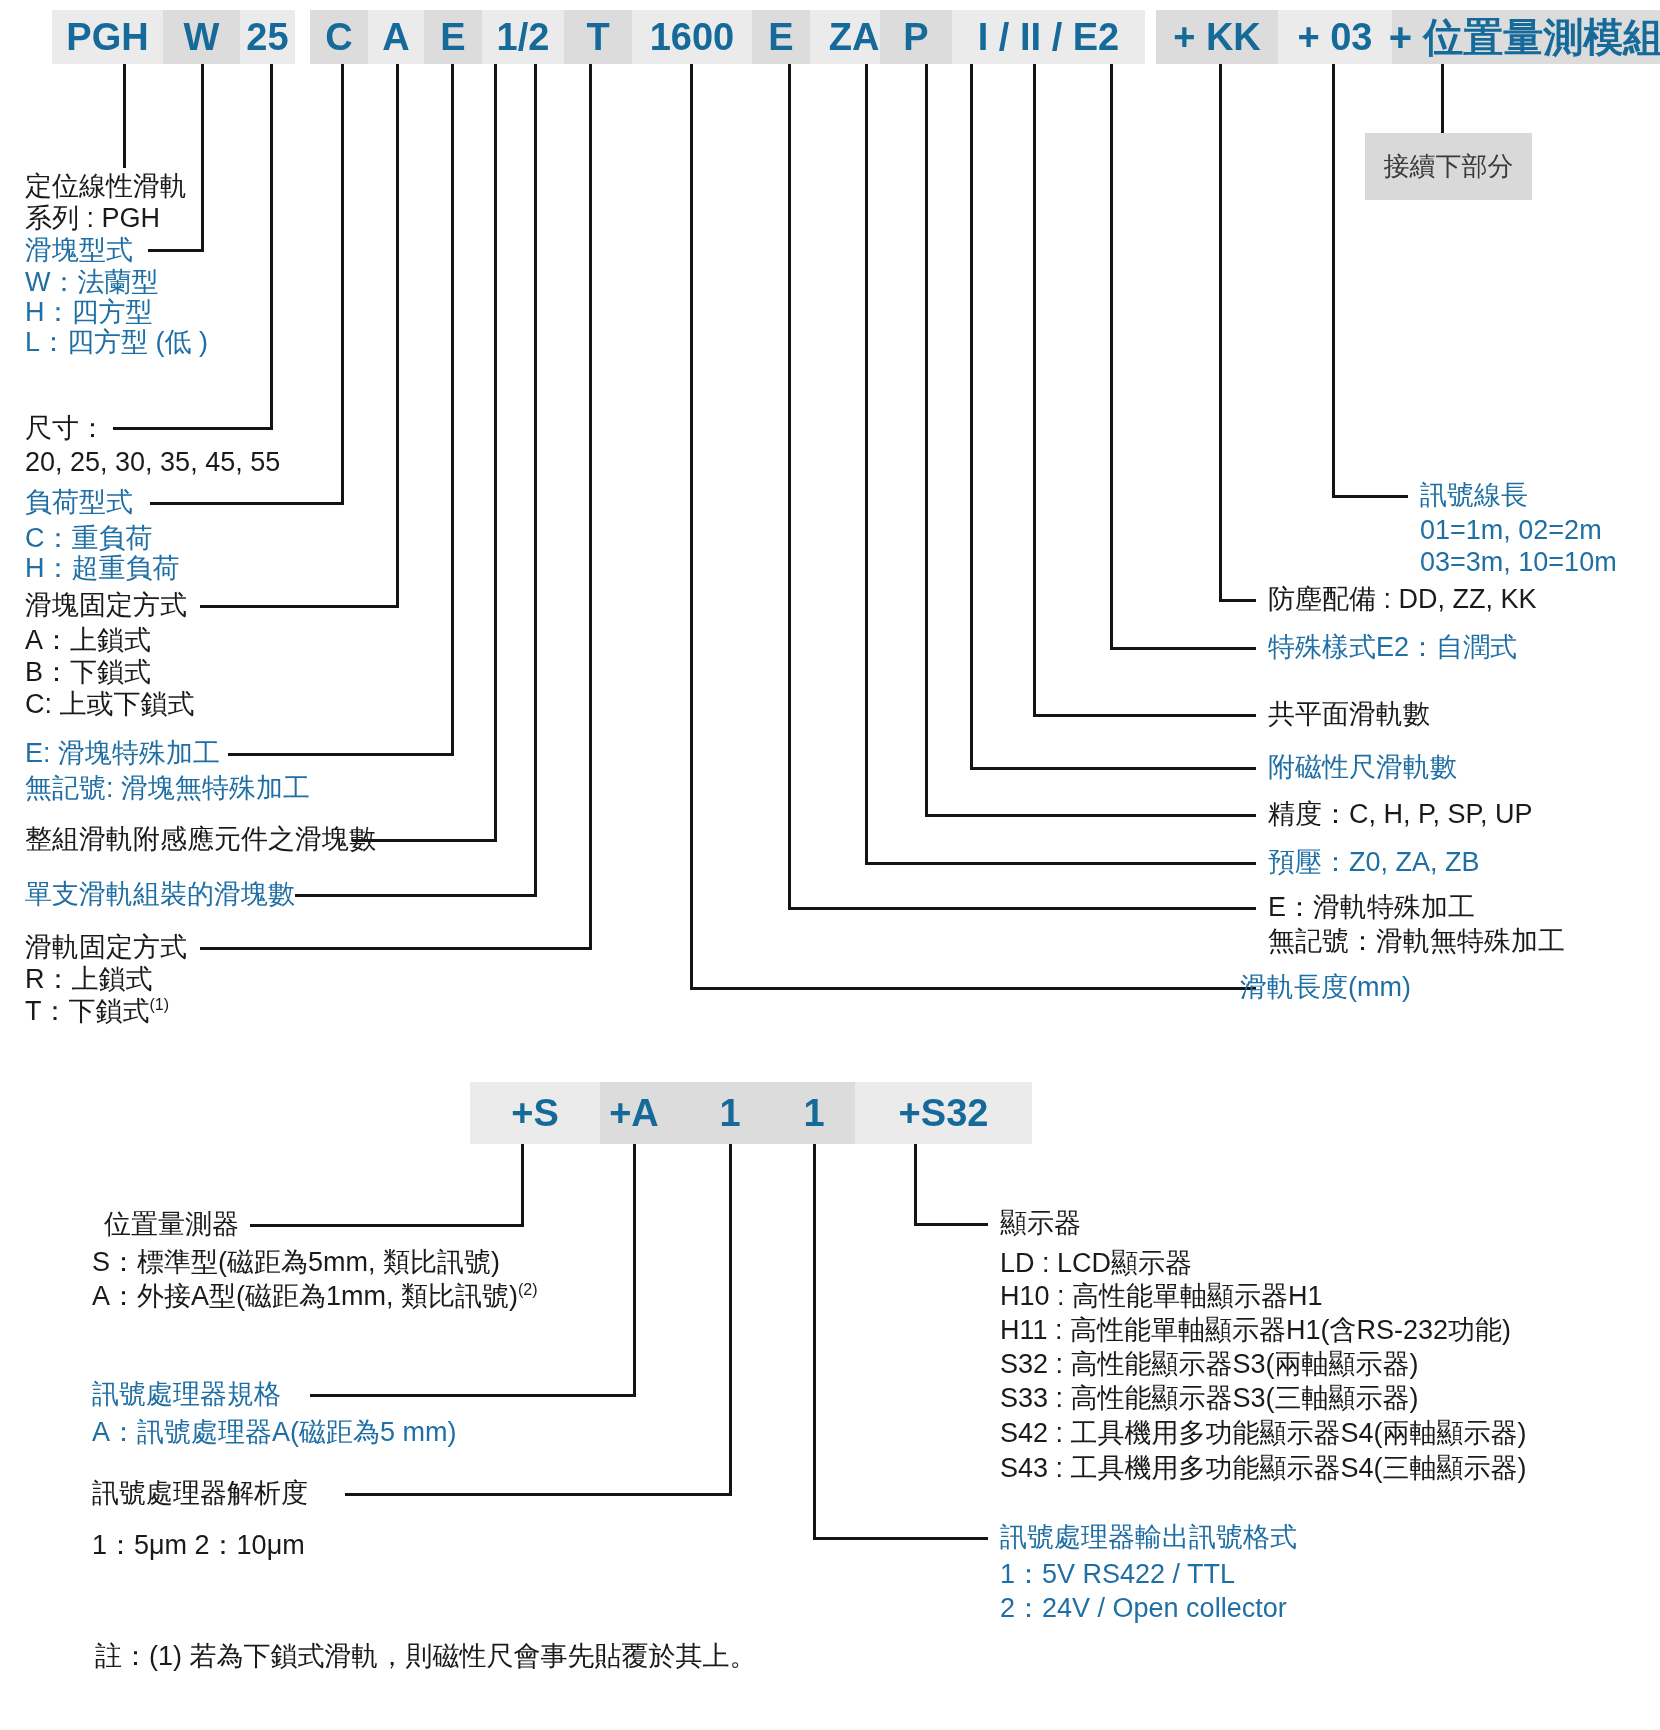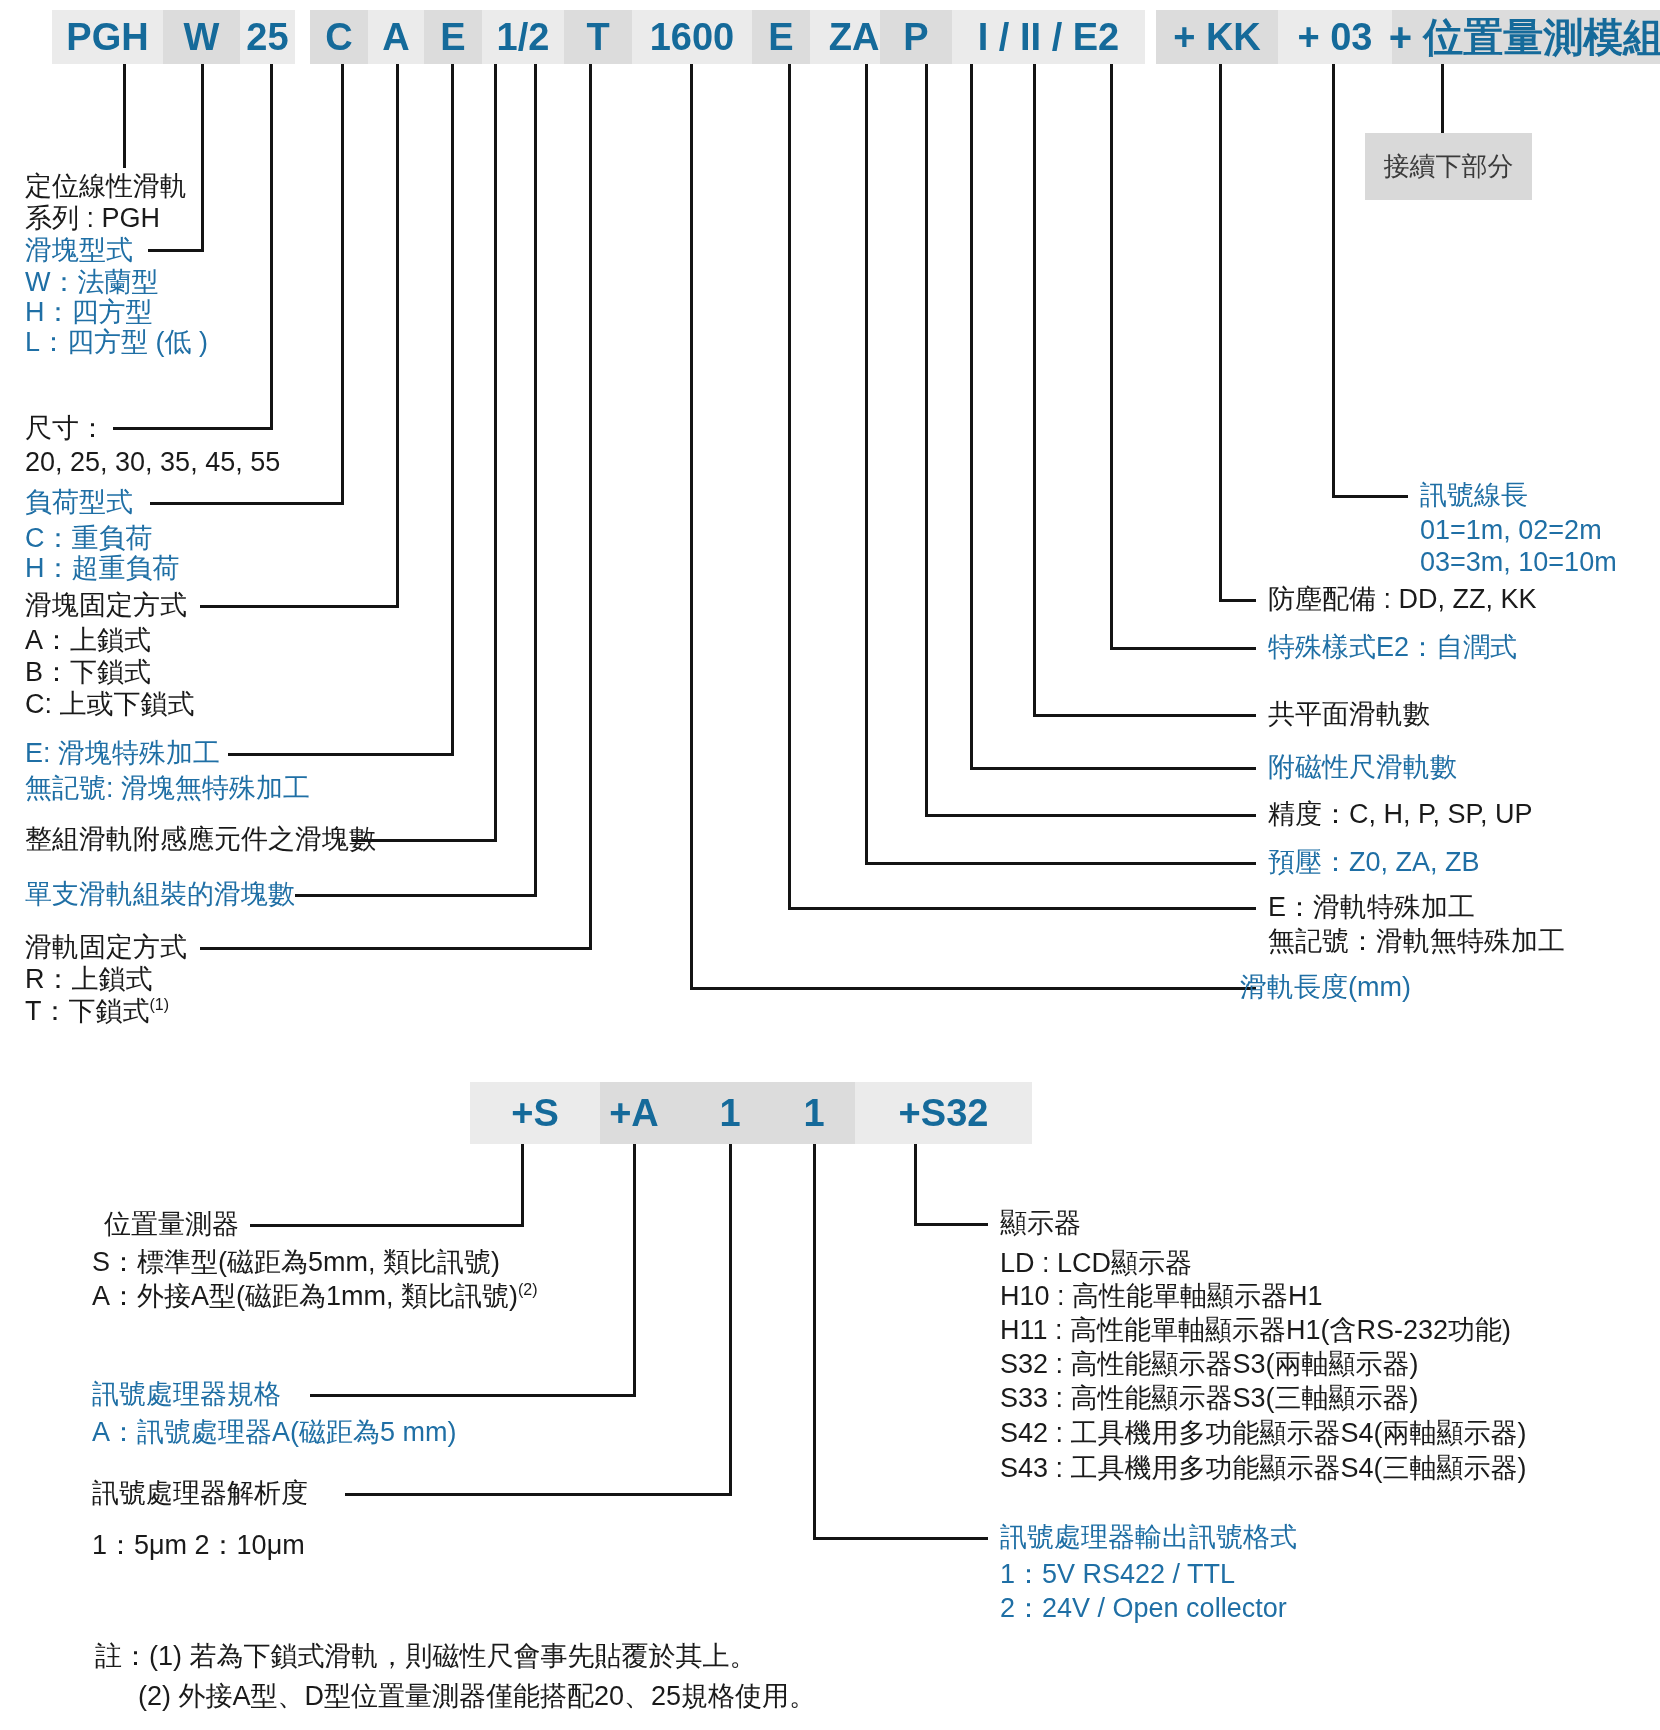--- a/index.html
+++ b/index.html
@@ -173,21 +173,20 @@
   <div class="lbl" style="left:92px;top:1246px">S：標準型(磁距為5mm, 類比訊號)</div>
   <div class="lbl" style="left:92px;top:1280px"><span>A：外接A型(磁距為1mm, 類比訊號)</span><sup>(2)</sup></div>
 
   <div class="lbl blue" style="left:92px;top:1378px">訊號處理器規格</div>
   <div class="lbl blue" style="left:92px;top:1416px">A：訊號處理器A(磁距為5 mm)</div>
 
   <div class="lbl" style="left:92px;top:1477px">訊號處理器解析度</div>
   <div class="lbl" style="left:92px;top:1529px">1：5μm  2：10μm</div>
 
   <div class="lbl" style="left:95px;top:1640px">註：(1) 若為下鎖式滑軌，則磁性尺會事先貼覆於其上。</div>
-  <div class="lbl" style="left:138px;top:1680px">(2) 外接A型、D型位置量測器僅能搭配20、25規格使用。</div>
 
   <div class="lbl" style="left:1000px;top:1207px">顯示器</div>
   <div class="lbl" style="left:1000px;top:1247px">LD : LCD顯示器</div>
   <div class="lbl" style="left:1000px;top:1280px">H10 : 高性能單軸顯示器H1</div>
   <div class="lbl" style="left:1000px;top:1314px">H11 : 高性能單軸顯示器H1(含RS-232功能)</div>
   <div class="lbl" style="left:1000px;top:1348px">S32 : 高性能顯示器S3(兩軸顯示器)</div>
   <div class="lbl" style="left:1000px;top:1382px">S33 : 高性能顯示器S3(三軸顯示器)</div>
   <div class="lbl" style="left:1000px;top:1417px">S42 : 工具機用多功能顯示器S4(兩軸顯示器)</div>
   <div class="lbl" style="left:1000px;top:1452px">S43 : 工具機用多功能顯示器S4(三軸顯示器)</div>
 

